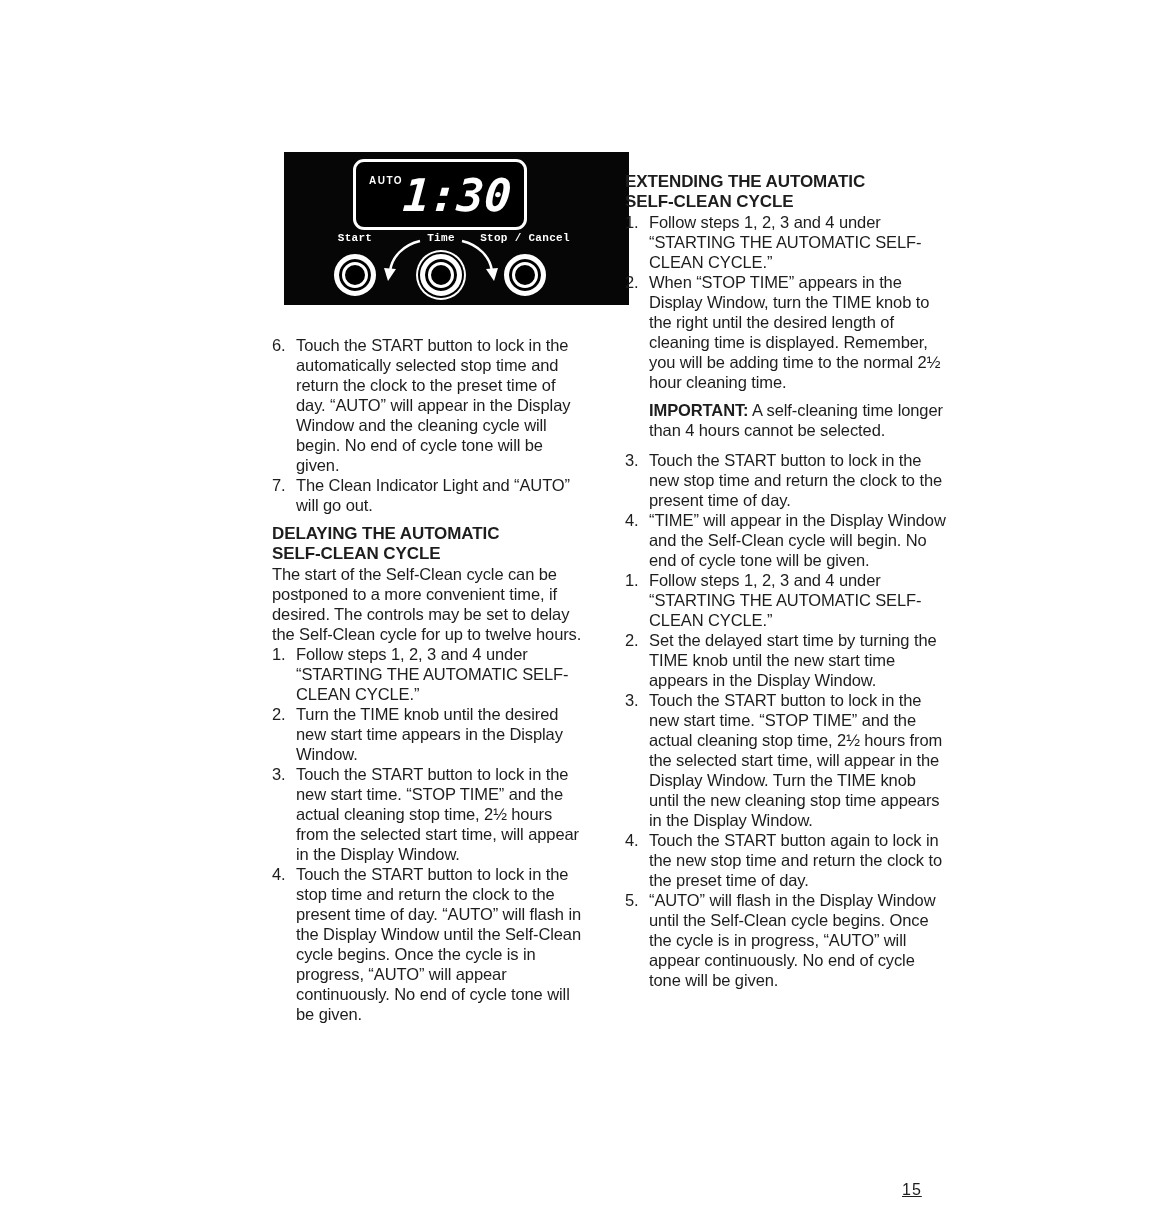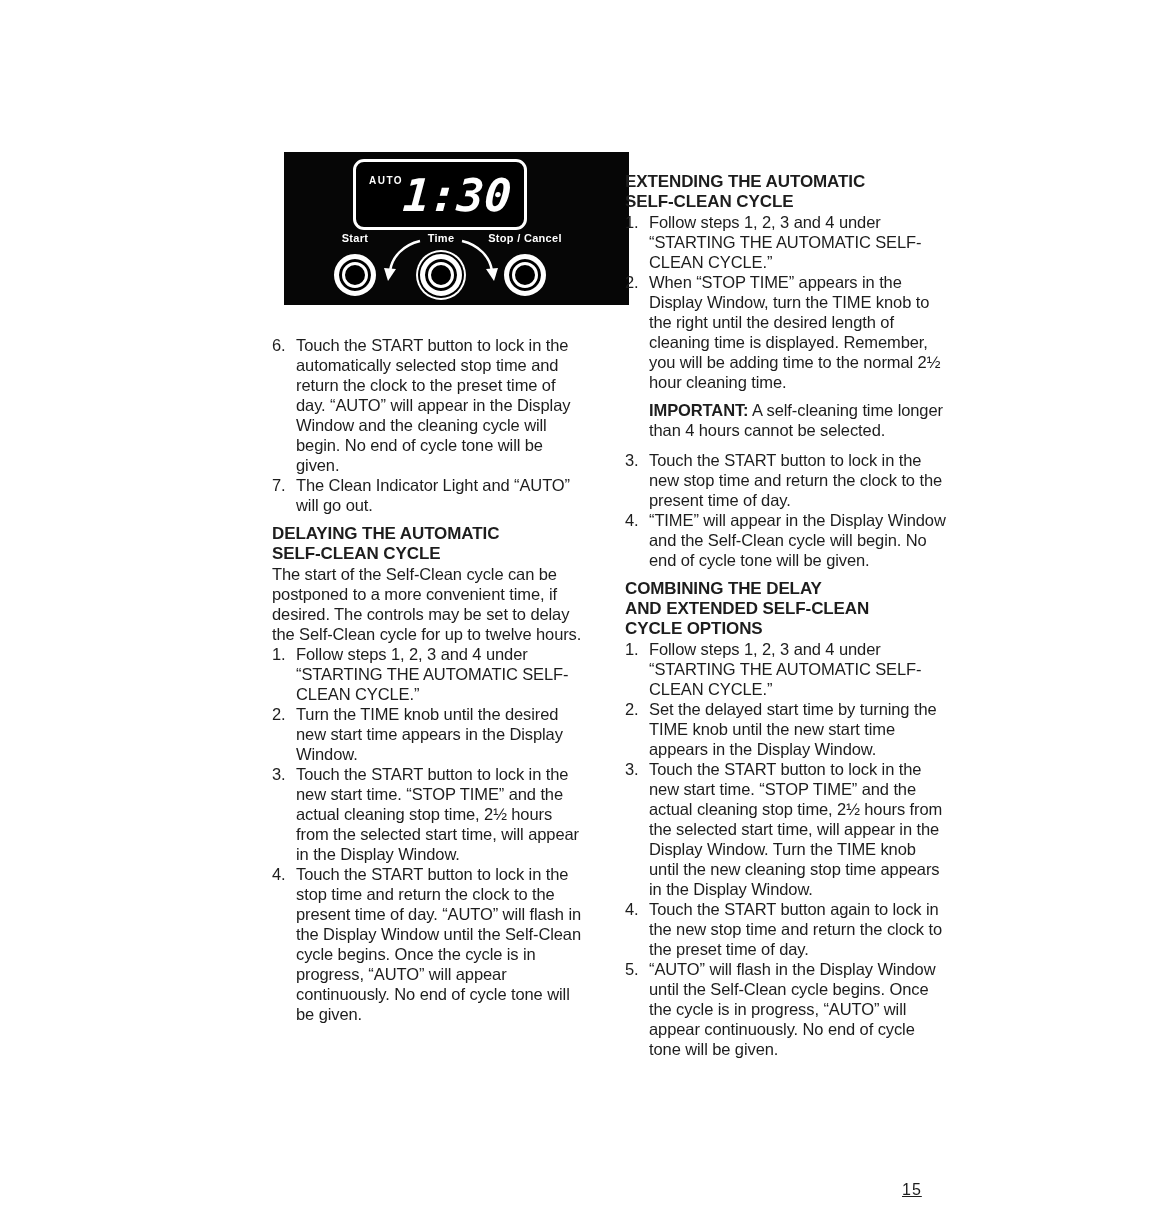--- a/index.html
+++ b/index.html
@@ -18,21 +18,21 @@
     position:absolute;left:13px;top:13px;color:#fff;
     font-size:10px;font-weight:bold;letter-spacing:1.5px;
   }
   .display .digits{
     position:absolute;right:13px;top:7px;color:#fff;
     font-family:"DejaVu Sans Mono",monospace;font-size:45px;font-weight:bold;
     font-style:italic;letter-spacing:0px;transform:skewX(-4deg);
   }
   .knob-label{
     position:absolute;top:80px;transform:translateX(-50%);
-    color:#fff;font-size:11px;font-weight:bold;white-space:nowrap;letter-spacing:.3px;
+    color:#fff;font-size:11px;font-weight:bold;white-space:nowrap;letter-spacing:.3px;font-family:Liberation Mono, monospace;
   }
   .knob{
     position:absolute;top:102px;width:32px;height:32px;border-radius:50%;
     background:#000;border:5px solid #fff;transform:translateX(-50%);
     box-shadow:inset 0 0 0 3px #000, inset 0 0 0 6px #fff;
   }
   .knob.scallop{box-shadow:inset 0 0 0 3px #000, inset 0 0 0 6px #fff, 0 0 0 2px #000, 0 0 0 4px #fff;}
   .panel svg{position:absolute;left:0;top:0;}
 
   
@@ -125,23 +125,20 @@
 
     <div class="step">
       <span class="n">3.</span>
       <span class="t">Touch the START button to lock in the new stop time and return the clock to the present time of day.</span>
     </div>
     <div class="step">
       <span class="n">4.</span>
       <span class="t">“TIME” will appear in the Display Window and the Self-Clean cycle will begin. No end of cycle tone will be given.</span>
     </div>
 
-    <div class="h">COMBINING THE DELAY
-AND EXTENDED SELF-CLEAN
-CYCLE OPTIONS</div>
 
     <div class="step">
       <span class="n">1.</span>
       <span class="t">Follow steps 1, 2, 3 and 4 under “STARTING THE AUTOMATIC SELF-CLEAN CYCLE.”</span>
     </div>
     <div class="step">
       <span class="n">2.</span>
       <span class="t">Set the delayed start time by turning the TIME knob until the new start time appears in the Display Window.</span>
     </div>
     <div class="step">

